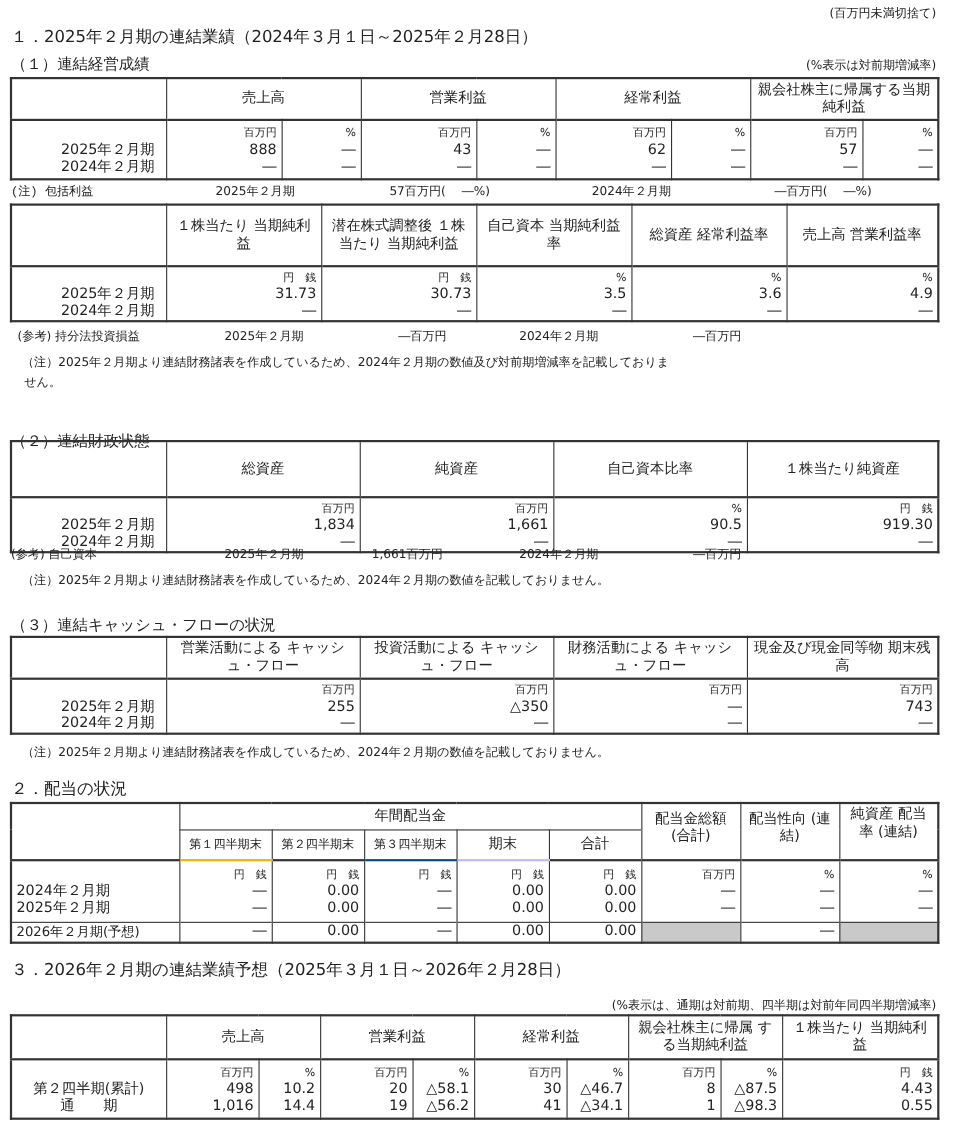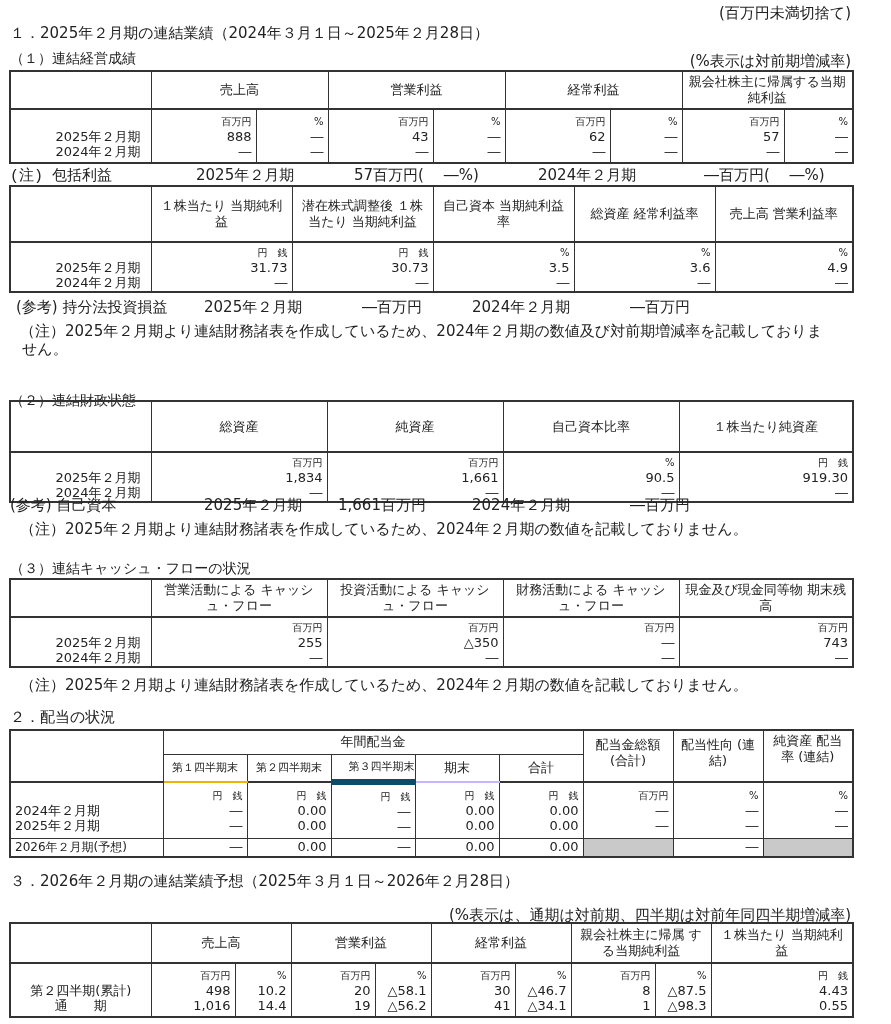--- a/index.html
+++ b/index.html
@@ -1,21 +1,21 @@
 <!DOCTYPE html>
 <html><head>
 <meta charset="utf-8">
 <style>
   html, body { margin:0; padding:0; background:#fff; }
   body { width:891px; height:1024px; position:relative; overflow:hidden;
          font-family:"DejaVu Sans", "Liberation Sans", sans-serif; color:#222; font-size:13px; }
   .abs { position:absolute; white-space:nowrap; }
   .h1 { font-size:15px; }
   .h2 { font-size:14px; }
-  .sm { font-size:15px; }
+  .sm { font-size:11px; }
   table.t { position:absolute; border-collapse:collapse; table-layout:fixed; border:2px solid #333; }
   table.t td { border-left:1px solid #333; padding:0 4px; vertical-align:middle; line-height:1.2; }
   table.t td.first { border-left:none; }
   table.t tr.head td { border-bottom:2px solid #333; text-align:center; font-size:13px; }
   .r { text-align:right; }
   .c { text-align:center; }
   .u { font-size:10px; line-height:1.1; }
   .stack div { height:15px; line-height:15px; }
   .gray { background:#c9c9c9; }
   .tiny { font-size:11px; }
@@ -294,21 +294,21 @@
       <tr style="height:24px;">
     <td class="first" rowspan="2" style="border-bottom:2px solid #333;"></td>
     <td colspan="5" class="c" style="border-bottom:1px solid #333;">年間配当金</td>
     <td rowspan="2" class="c" style="border-bottom:2px solid #333;vertical-align:top;padding-top:6px;">配当金総額 (合計)</td>
     <td rowspan="2" class="c" style="border-bottom:2px solid #333;vertical-align:top;padding-top:6px;">配当性向 (連結)</td>
     <td rowspan="2" class="c" style="border-bottom:2px solid #333;vertical-align:top;padding-top:2px;">純資産 配当率 (連結)</td>
   </tr>
   <tr style="height:28px;">
     <td class="c tiny" style="border-bottom:2px solid #eab308;padding:0;">第１四半期末</td>
     <td class="c tiny" style="border-bottom:2px solid #333;padding:0;">第２四半期末</td>
-    <td class="c tiny" style="border-bottom:6px solid #0c4a6e;padding:0;text-align:right;">第３四半期末</td>
+    <td class="c tiny" style="border-bottom:2px solid #0c4a6e;padding:0;">第３四半期末</td>
     <td class="c" style="border-bottom:2px solid #c4b5fd;">期末</td>
     <td class="c" style="border-bottom:2px solid #333;">合計</td>
   </tr>
   <tr style="height:56px;">
     <td class="first stack" style="padding-left:4px;">
           <div></div>
           <div>2024年２月期</div>
           <div>2025年２月期</div>
         </td>
     <td class="r stack">

